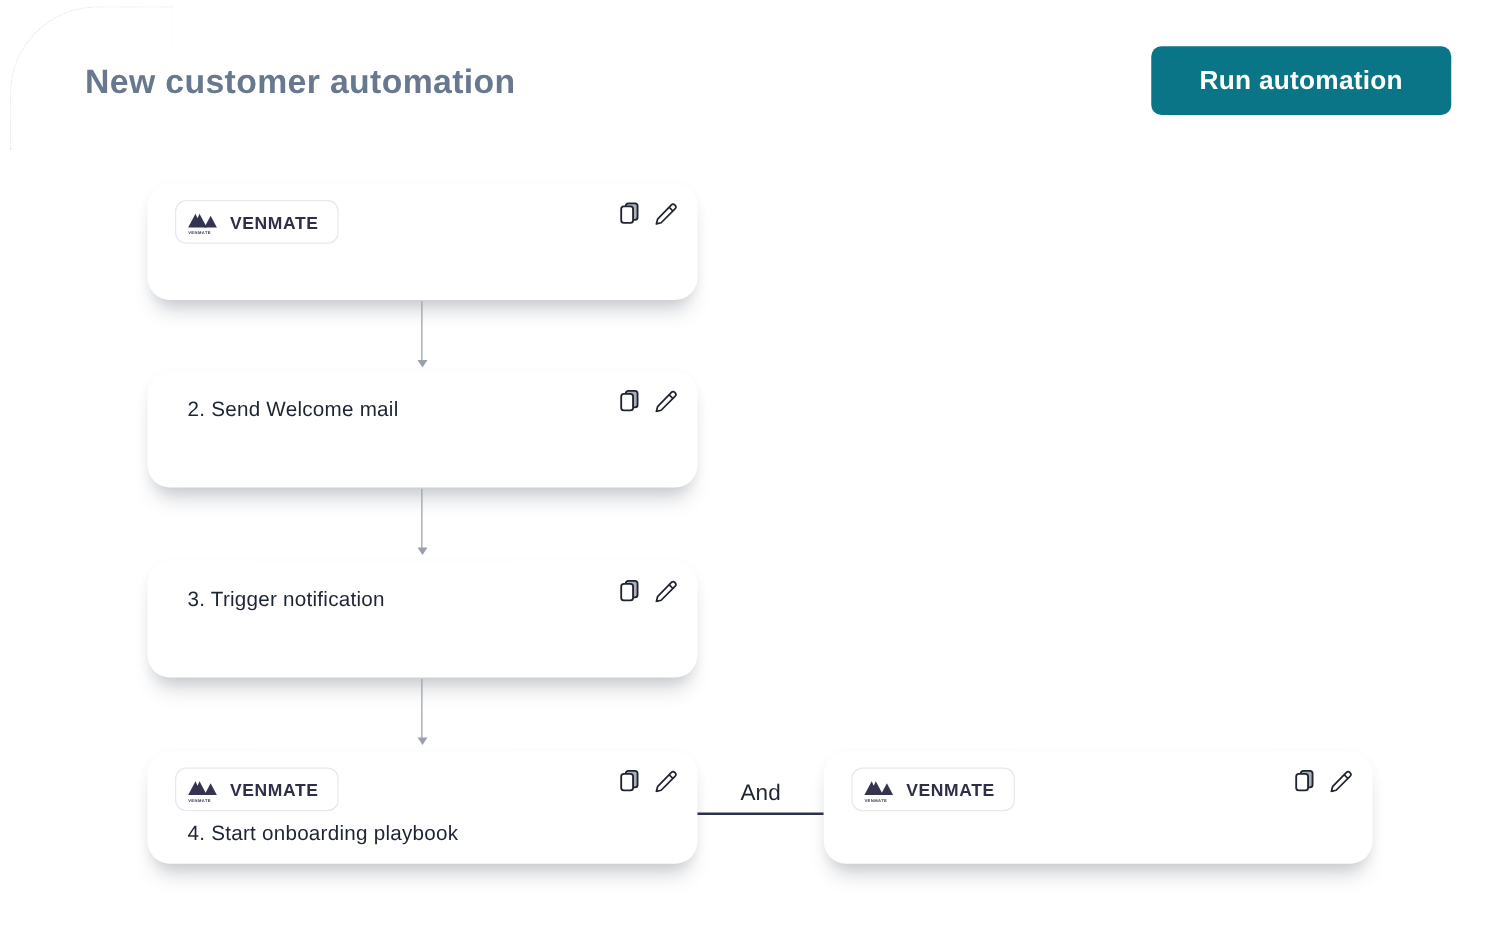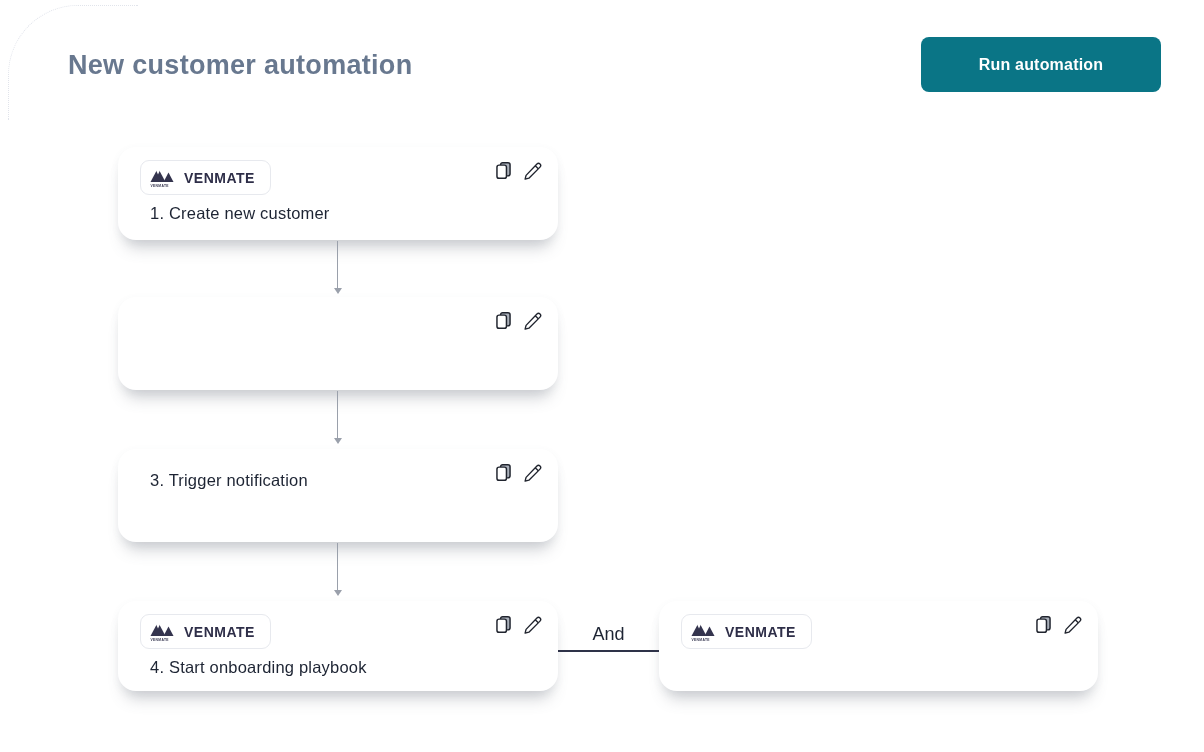--- a/index.html
+++ b/index.html
@@ -8,21 +8,21 @@
 
   .corner-arc { position:absolute; left:8px; top:5px; width:130px; height:115px;
                 border-top:1px dotted #c9cedb; border-left:1px dotted #c9cedb;
                 border-top-left-radius:70px; opacity:.55; }
 
   .page-title { position:absolute; left:68px; top:50px; font-size:27px; font-weight:600;
                 color:#68788f; letter-spacing:.3px; }
 
   .run-btn { position:absolute; left:921px; top:37px; width:240px; height:55px;
              background:#0a7586; color:#ffffff; border:none; border-radius:8px;
-             font-size:16px; font-weight:600; font-family:"Liberation Sans", sans-serif;
+             font-size:21px; font-weight:600; font-family:"Liberation Sans", sans-serif;
              cursor:pointer; letter-spacing:.2px; }
 
   .card { position:absolute; width:440px; height:93px; background:#ffffff;
           border-radius:18px; padding:13px 18px 0 22px;
           box-shadow:0 14px 16px -7px rgba(90,96,108,.30), 0 3px 8px rgba(90,96,108,.07); }
   .card-1 { left:118px; top:147px; }
   .card-2 { left:118px; top:297px; }
   .card-3 { left:118px; top:449px; }
   .card-4 { left:118px; top:601px; height:90px; }
   .card-5 { left:659px; top:601px; width:439px; height:90px; }
@@ -89,34 +89,34 @@
   </defs>
 </svg>
 
 <div class="card card-1">
   <div class="badge">
     <svg width="26" height="23" viewBox="0 0 25 23">
         <use href="#venmate-logo-def"></use>
       </svg>
     <span class="badge-label">VENMATE</span>
   </div>
-  <div class="step-label">1. Create new customer</div>
   <div class="card-actions">
     <button class="icon-btn"><svg width="19" height="19" viewBox="0 0 18 18">
           <use href="#copy-icon-def"></use>
         </svg></button>
     <button class="icon-btn"><svg width="19" height="19" viewBox="0 0 18 18">
           <use href="#edit-icon-def"></use>
         </svg></button>
   </div>
 </div>
 
 <div class="v-arrow arrow-1"></div>
 
 <div class="card card-2">
+  <div class="step-label">2. Send Welcome mail</div>
   <div class="card-actions">
     <button class="icon-btn"><svg width="19" height="19" viewBox="0 0 18 18">
           <use href="#copy-icon-def"></use>
         </svg></button>
     <button class="icon-btn"><svg width="19" height="19" viewBox="0 0 18 18">
           <use href="#edit-icon-def"></use>
         </svg></button>
   </div>
 </div>
 

